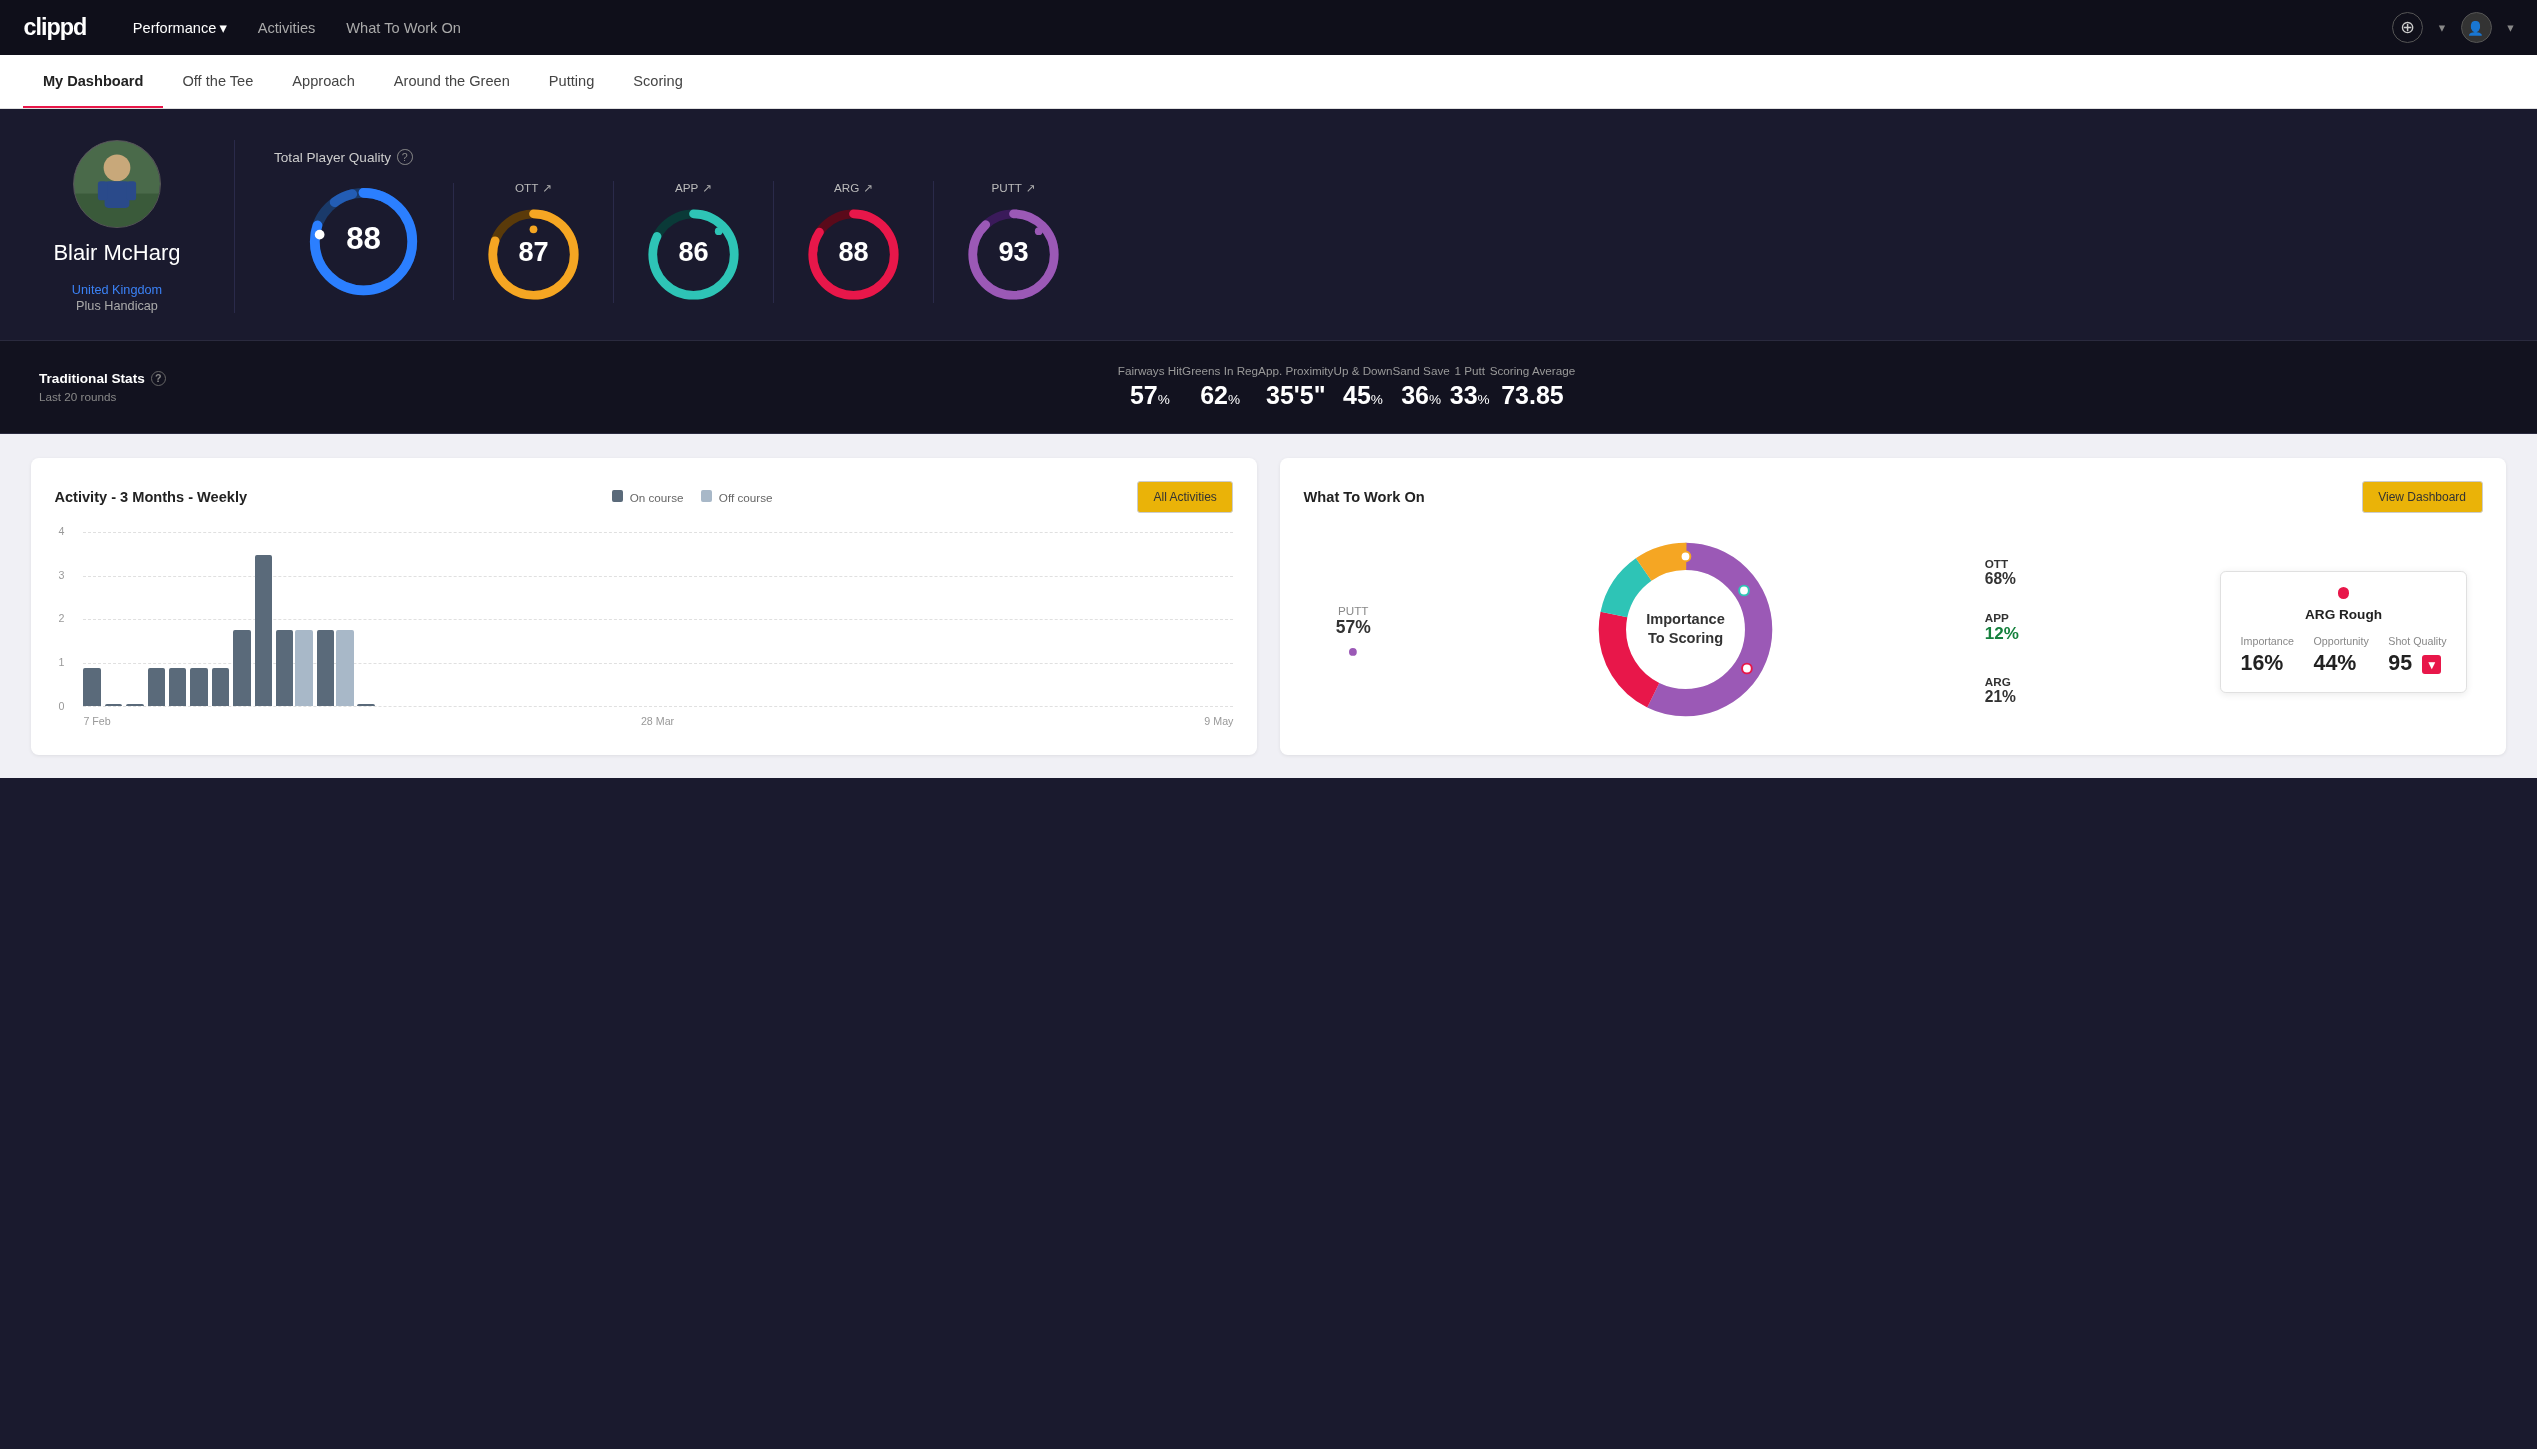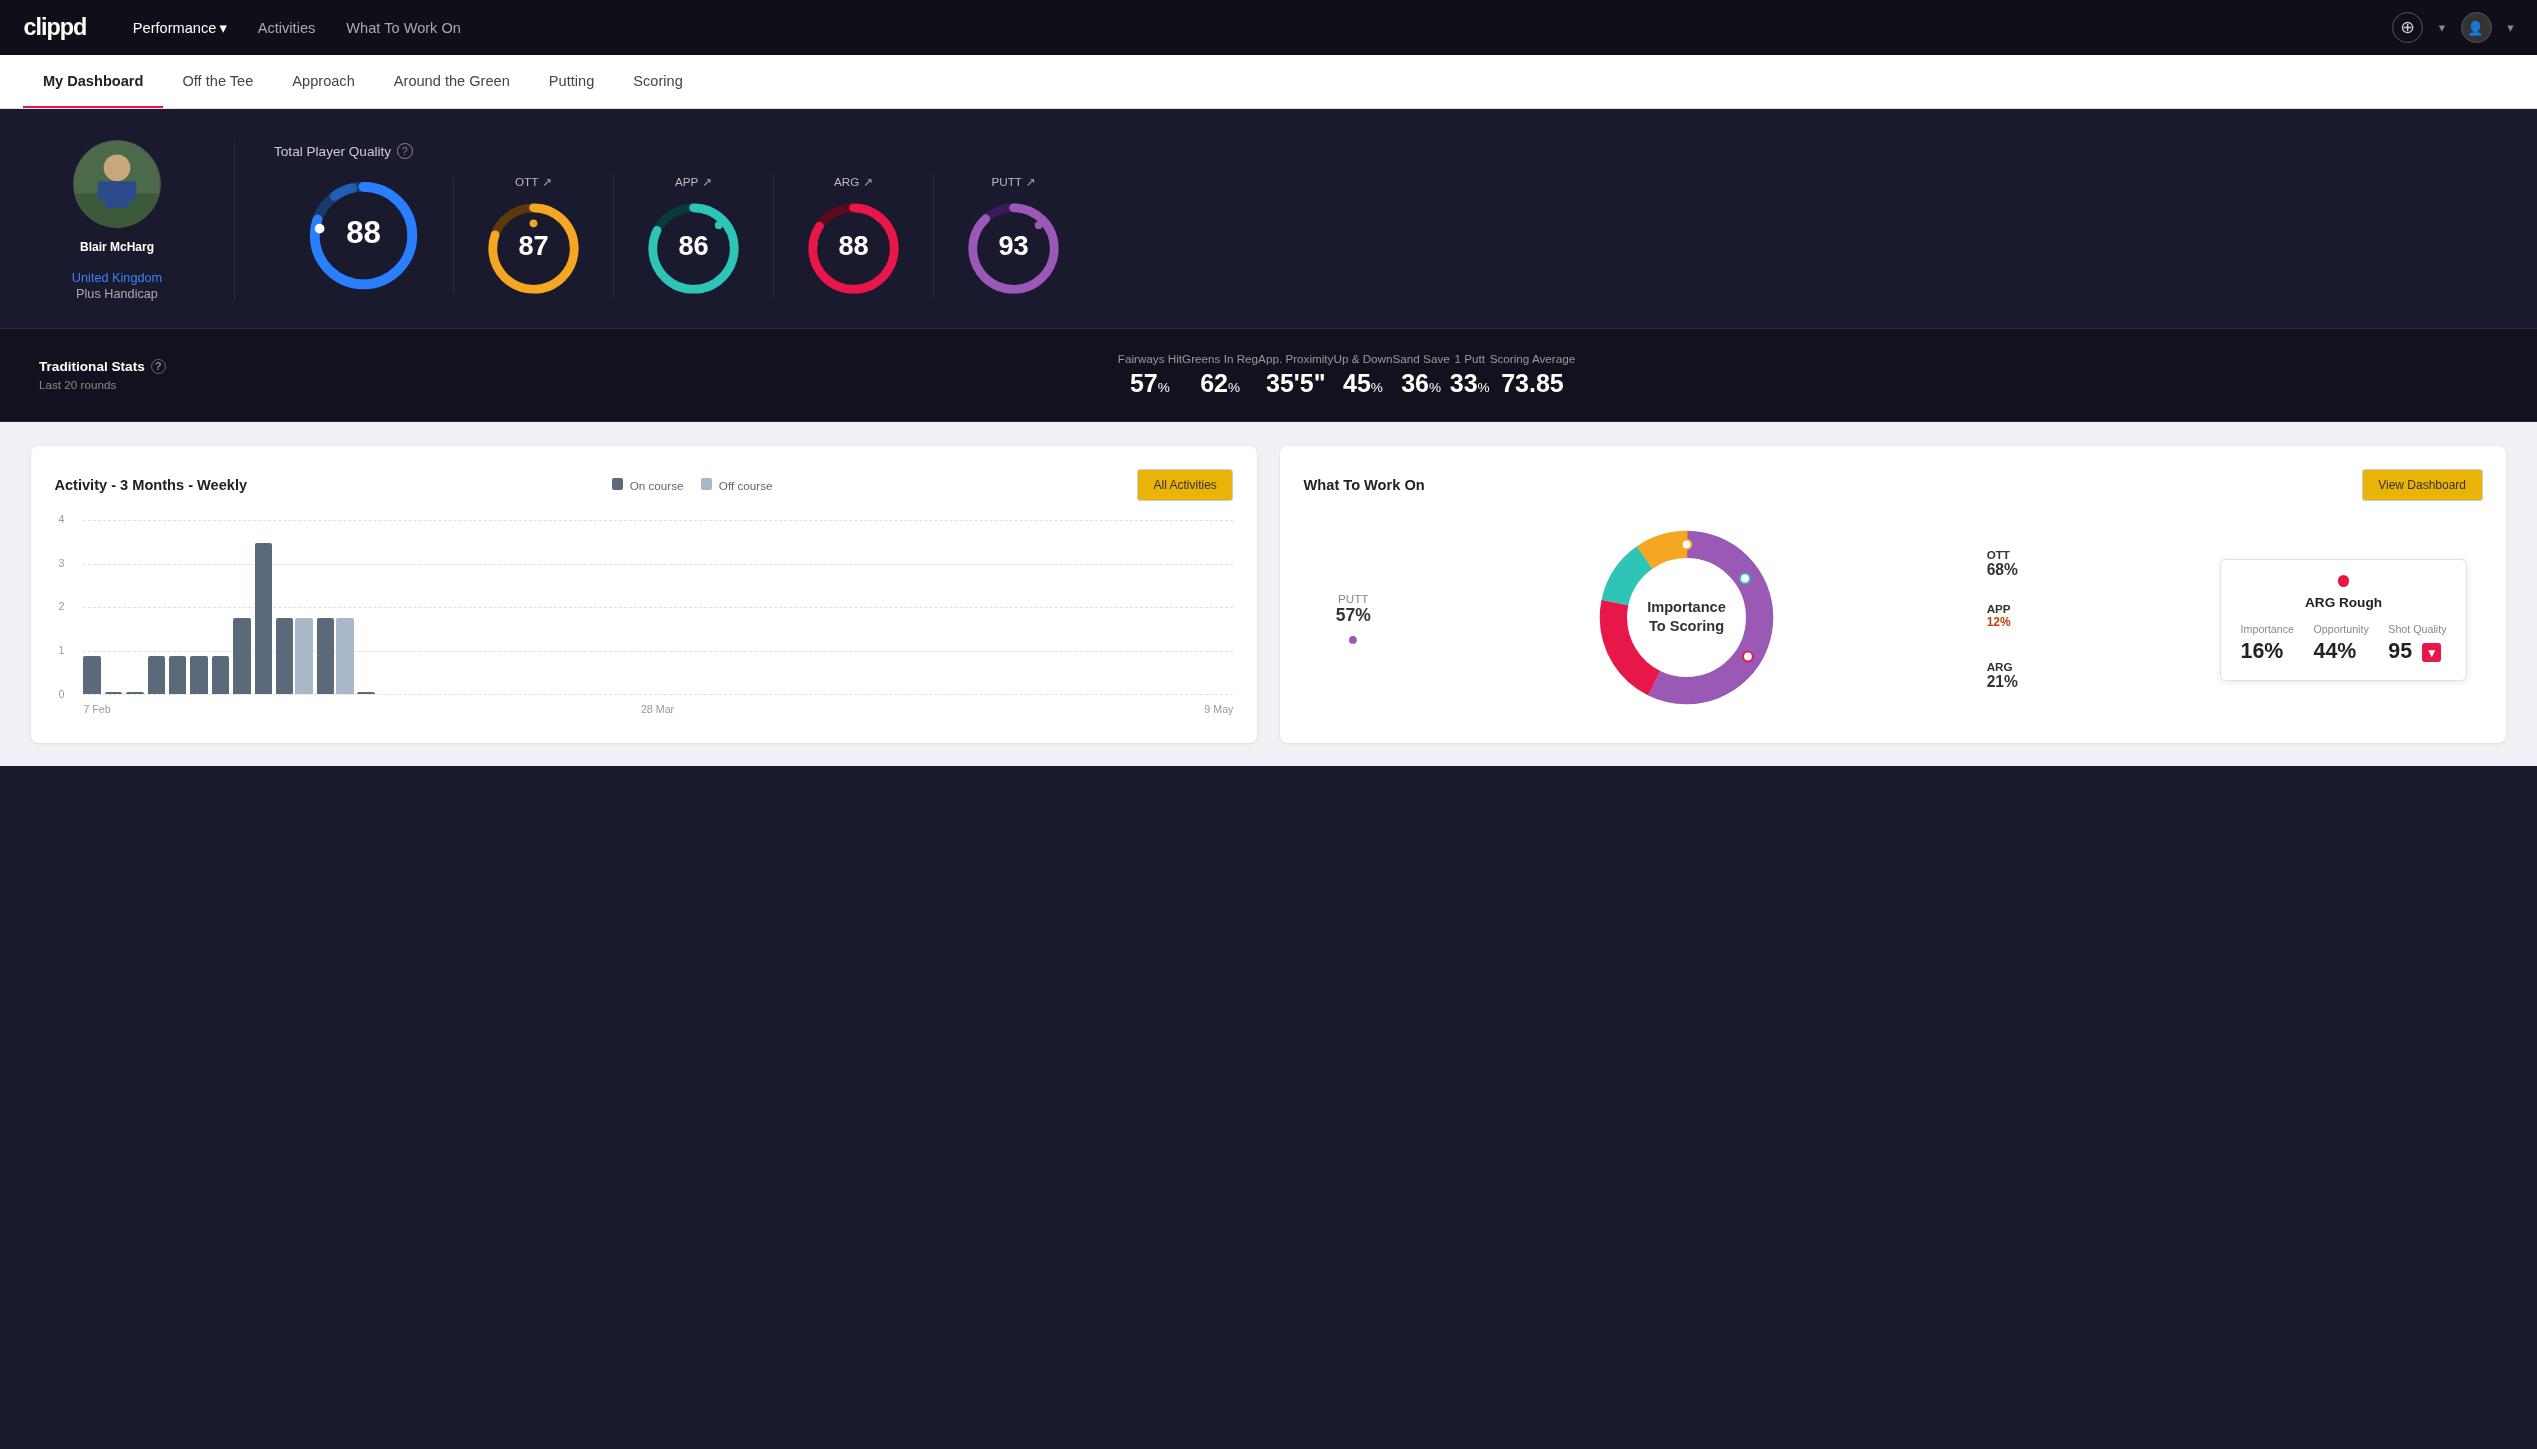--- a/index.html
+++ b/index.html
@@ -100,22 +100,22 @@
       border-radius: 50%;
       border: 1.9px solid #555;
       background: linear-gradient(135deg, #667 0%, #334 100%);
       overflow: hidden;
       display: flex; align-items: center; justify-content: center;
       font-size: 31px;
       color: #aaa;
       position: relative;
     }
     .player-name {
-      font-size: 12px;
-      font-weight: 700;
+      font-size: 22px;
+      font-weight: 400;
       margin-top: 11.7px;
       color: #fff;
     }
     .player-country {
       font-size: 12.7px;
       color: #3b82f6;
       margin-top: 17px;
     }
     .player-handicap {
       font-size: 12.7px;
@@ -730,21 +730,21 @@
         </svg>
       </div>
 
       <div style="display:flex;flex-direction:column;gap:7.8px;">
         <div style="font-size:11.7px;color:#666;">
           <span style="font-weight:600;color:#333;">OTT</span><br>
           <span style="font-size:15.6px;font-weight:700;color:#333;">68%</span>
         </div>
         <div style="font-size:11.7px;color:#666;margin-top:15.6px;">
           <span style="font-weight:600;color:#333;">APP</span><br>
-          <span style="font-size:12px;font-weight:700;color:#c2410c;">12%</span>
+          <span style="font-size:17px;font-weight:700;color:#15803d;">12%</span>
         </div>
         <div style="font-size:11.7px;color:#666;margin-top:23.4px;">
           <span style="font-weight:600;color:#333;">ARG</span><br>
           <span style="font-size:15.6px;font-weight:700;color:#333;">21%</span>
         </div>
       </div>
 
       <div class="info-card">
         <div class="info-card-title">
           <span class="ic-dot" style="background:#e8174a;"></span>

